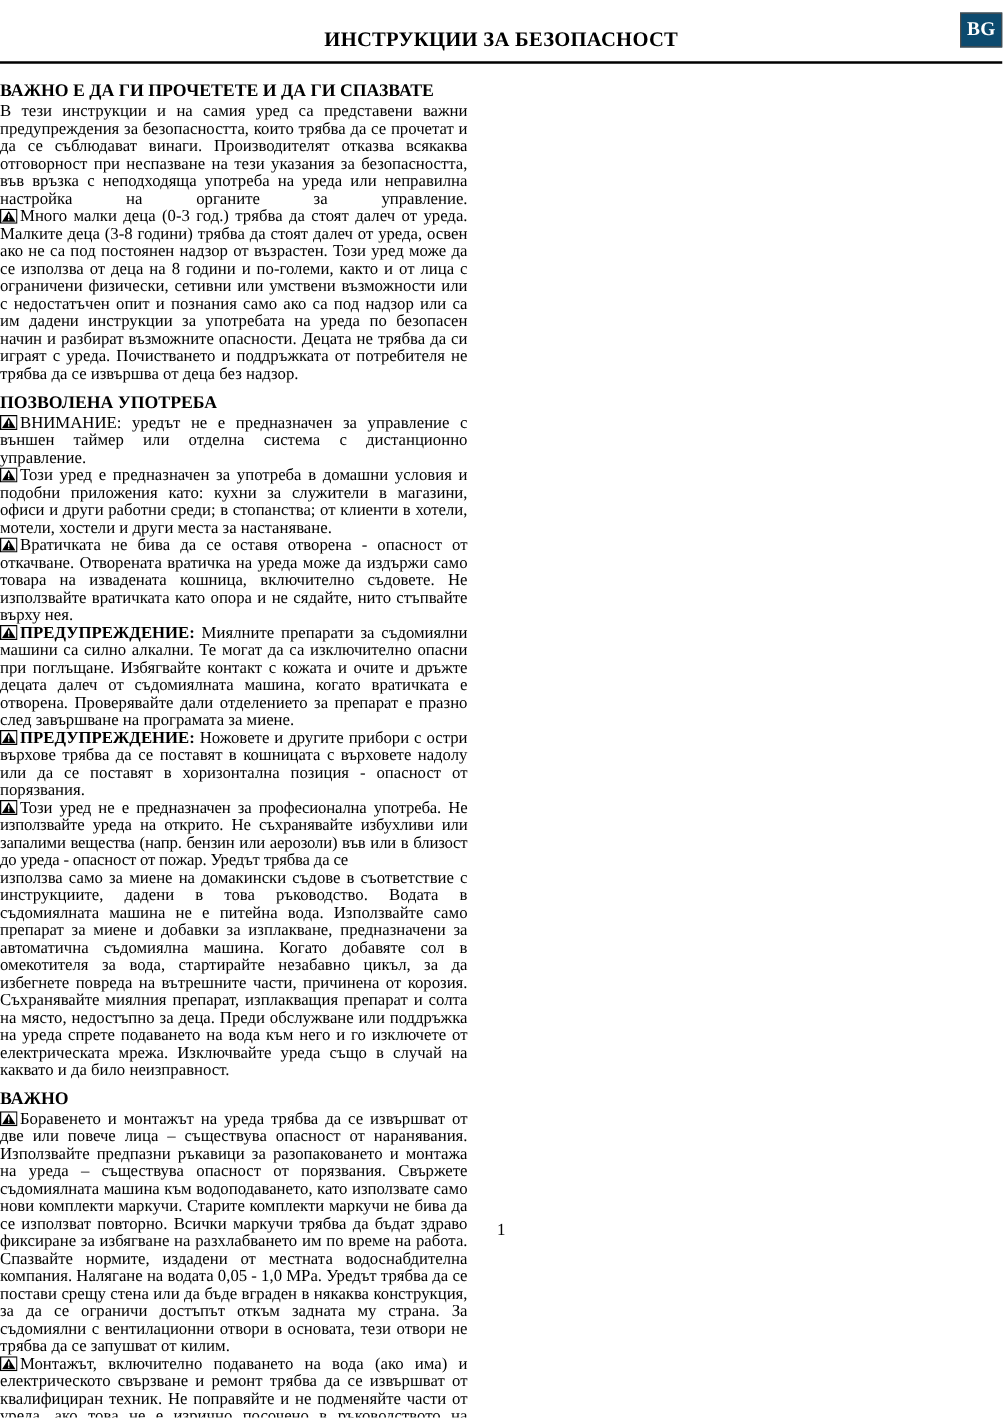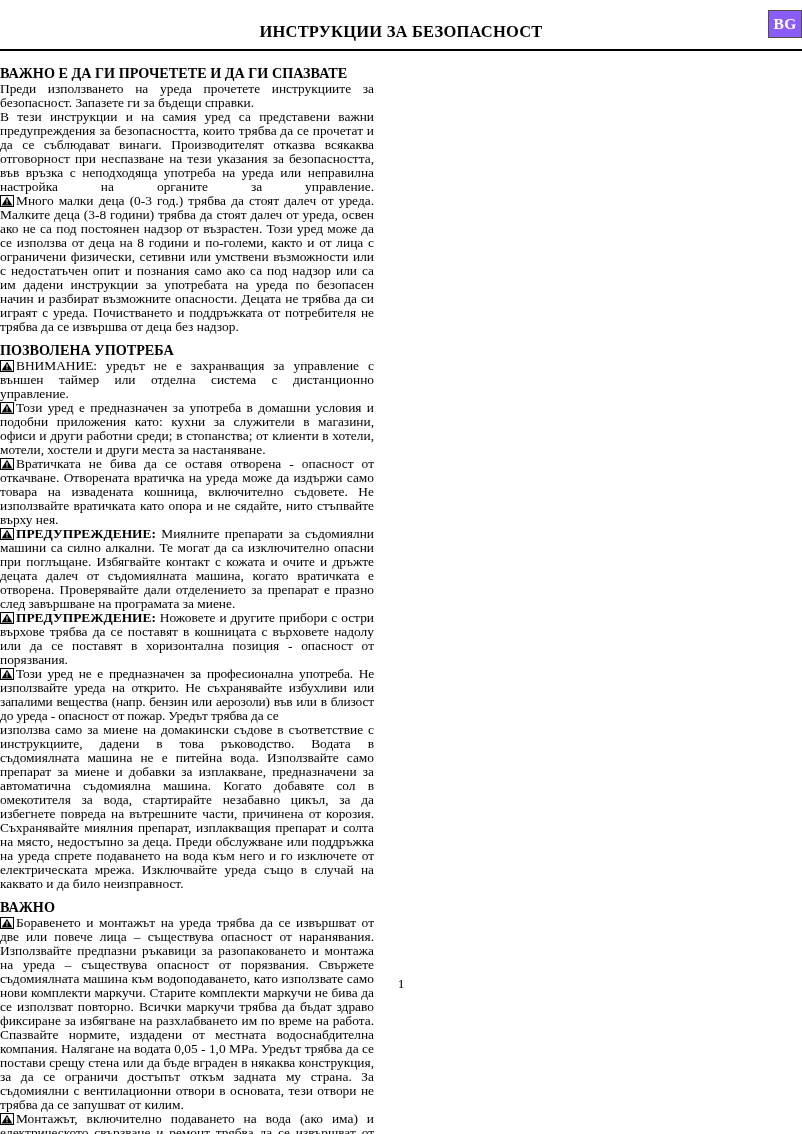--- a/index.html
+++ b/index.html
@@ -39,21 +39,21 @@
     letter-spacing: 0.2px;
     line-height: 20px;
     padding-top: 8px;
   }
   .lang-badge {
     position: absolute;
     right: 0px;
     top: 10px;
     width: 34px;
     height: 28px;
-    background: #8b5cf6;
+    background: #0c4a6e;
     color: #ffffff;
     font-size: 15.5px;
     font-weight: bold;
     display: flex;
     align-items: center;
     justify-content: center;
     letter-spacing: 0.3px;
     box-sizing: border-box;
     border: 1px solid #4d4d4d;
   }
@@ -132,23 +132,20 @@
     <div class="lang-badge">BG</div>
   </div>
   <div class="header-rule"></div>
 
   <div class="columns">
 
     <div class="col col-left">
 
       <h2 class="section">ВАЖНО Е ДА ГИ ПРОЧЕТЕТЕ И ДА ГИ СПАЗВАТЕ</h2>
 
-      <p>
-        <span>Преди използването на уреда прочетете инструкциите за безопасност. Запазете ги за бъдещи справки.</span>
-      </p>
 
       <p class="last-line-stretch">
         <span>В тези инструкции и на самия уред са представени важни предупреждения за безопасността, които трябва да се прочетат и да се съблюдават винаги. Производителят отказва всякаква отговорност при неспазване на тези указания за безопасността, във връзка с неподходяща употреба на уреда или неправилна настройка на органите за управление.</span>
       </p>
 
       <p>
         <span class="warn">
           <svg width="14" height="12" viewBox="0 0 14 12" aria-hidden="true">
             <rect x="0.5" y="0.5" width="13" height="11" fill="#ffffff" stroke="#000000" stroke-width="1"></rect>
             <polygon points="7,1.8 12.4,10.4 1.6,10.4" fill="#000000"></polygon>
@@ -161,21 +158,21 @@
       <h2 class="section">ПОЗВОЛЕНА УПОТРЕБА</h2>
 
       <p>
         <span class="warn">
           <svg width="14" height="12" viewBox="0 0 14 12" aria-hidden="true">
             <rect x="0.5" y="0.5" width="13" height="11" fill="#ffffff" stroke="#000000" stroke-width="1"></rect>
             <polygon points="7,1.8 12.4,10.4 1.6,10.4" fill="#000000"></polygon>
             <rect x="6.45" y="4.3" width="1.1" height="3.3" fill="#ffffff"></rect>
             <rect x="6.45" y="8.2" width="1.1" height="1.1" fill="#ffffff"></rect>
           </svg>
-        </span><span>ВНИМАНИЕ: уредът не е захранващия за управление с външен таймер или отделна система с дистанционно управление.</span>
+        </span><span>ВНИМАНИЕ: уредът не е предназначен за управление с външен таймер или отделна система с дистанционно управление.</span>
       </p>
 
       <p>
         <span class="warn">
           <svg width="14" height="12" viewBox="0 0 14 12" aria-hidden="true">
             <rect x="0.5" y="0.5" width="13" height="11" fill="#ffffff" stroke="#000000" stroke-width="1"></rect>
             <polygon points="7,1.8 12.4,10.4 1.6,10.4" fill="#000000"></polygon>
             <rect x="6.45" y="4.3" width="1.1" height="3.3" fill="#ffffff"></rect>
             <rect x="6.45" y="8.2" width="1.1" height="1.1" fill="#ffffff"></rect>
           </svg>

